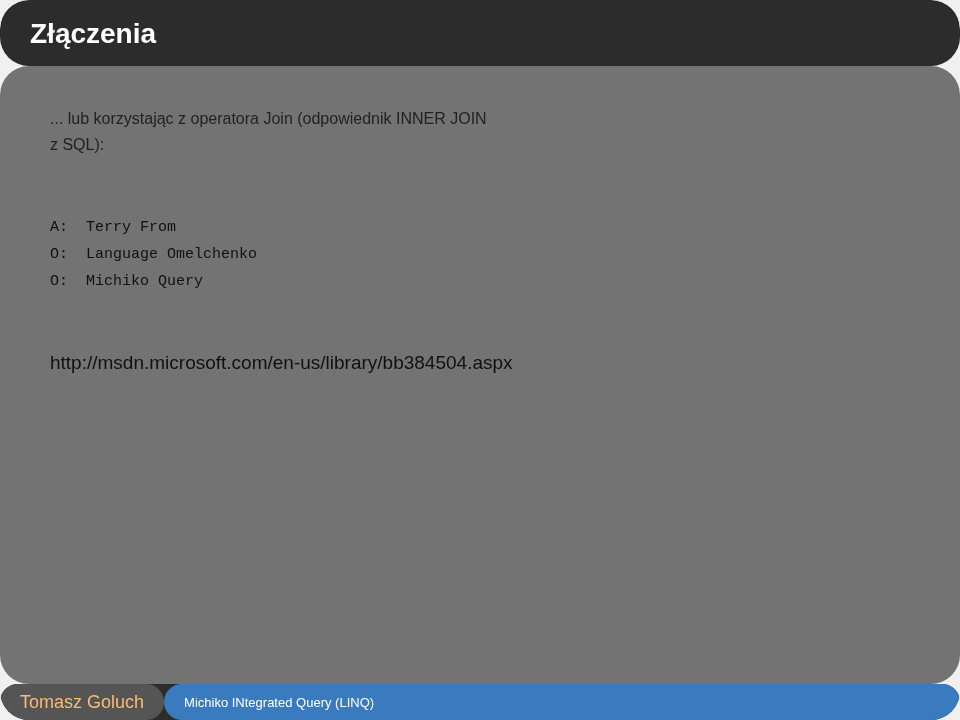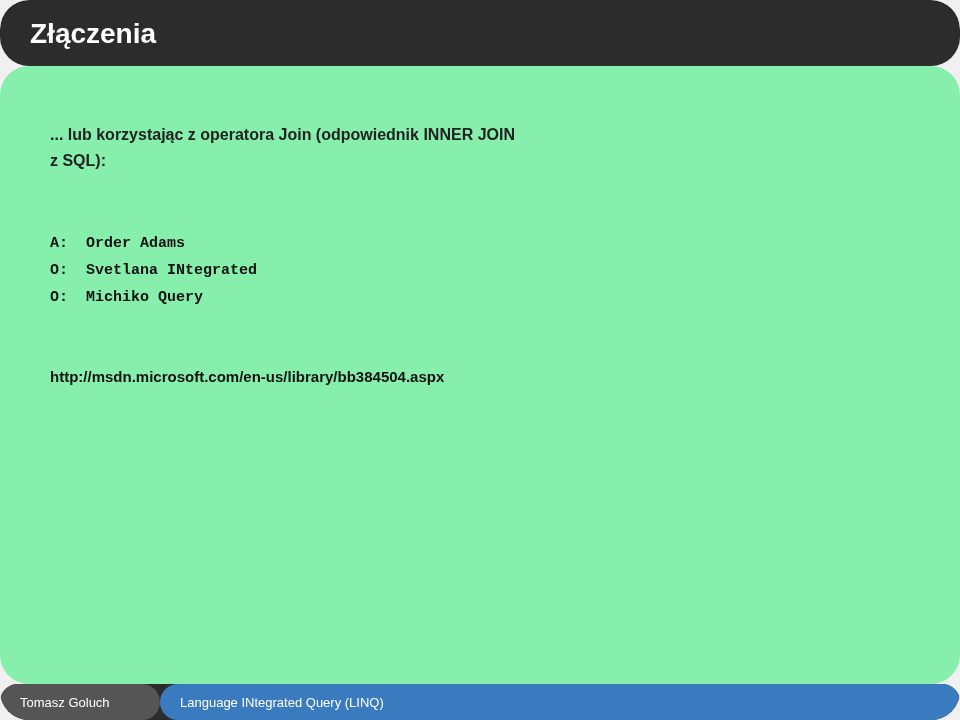--- a/index.html
+++ b/index.html
@@ -27,24 +27,23 @@
 
     .header-title {
       color: #ffffff;
       font-size: 28px;
       font-weight: bold;
       font-family: Arial, sans-serif;
     }
 
     .main-content {
       flex: 1;
-      background-color: #86efac;
-      padding: 56px 50px 20px 50px;
+      background-color: #737373;
+      padding: 40px 50px 20px 50px;
       overflow: hidden;
-      font-weight: bold;
     }
 
     .intro-text {
       font-size: 16px;
       color: #222;
       font-family: Arial, sans-serif;
       margin-bottom: 30px;
       line-height: 1.6;
     }
 
@@ -60,37 +59,37 @@
     .results-block {
       font-family: 'Courier New', Courier, monospace;
       font-size: 15px;
       color: #111;
       line-height: 1.8;
       margin-bottom: 30px;
       white-space: pre;
     }
 
     .link-text {
-      font-size: 15px;
+      font-size: 19px;
       color: #111;
       font-family: Arial, sans-serif;
       text-decoration: none;
     }
 
     .footer {
       background-color: #2c2c2c;
       display: flex;
       flex-shrink: 0;
       height: 36px;
     }
 
     .footer-left {
       background-color: #555555;
-      color: #ffffff;
-      font-size: 13px;
+      color: #fdba74;
+      font-size: 18px;
       padding: 4px 20px;
       display: flex;
       align-items: center;
       font-family: Arial, sans-serif;
       min-width: 160px;
     }
 
     .footer-right {
       background-color: #3a7bbf;
       color: #ffffff;
@@ -111,27 +110,27 @@
 
 <div class="main-content">
 
   <div class="intro-text">
     <span>... lub korzystając z operatora Join (odpowiednik INNER JOIN</span><br>
     <span>z SQL):</span>
   </div>
 
 
   <div class="results-block">
-<span>A:  Order Adams</span>
-<span>O:  Svetlana INtegrated</span>
+<span>A:  Terry From</span>
+<span>O:  Language Omelchenko</span>
 <span>O:  Michiko Query</span>
   </div>
 
   <div>
     <a class="link-text" href="#">http://msdn.microsoft.com/en-us/library/bb384504.aspx</a>
   </div>
 
 </div>
 
 <div class="footer">
   <div class="footer-left">Tomasz Goluch</div>
-  <div class="footer-right">Language INtegrated Query (LINQ)</div>
+  <div class="footer-right">Michiko INtegrated Query (LINQ)</div>
 </div>
 
 </body></html>

